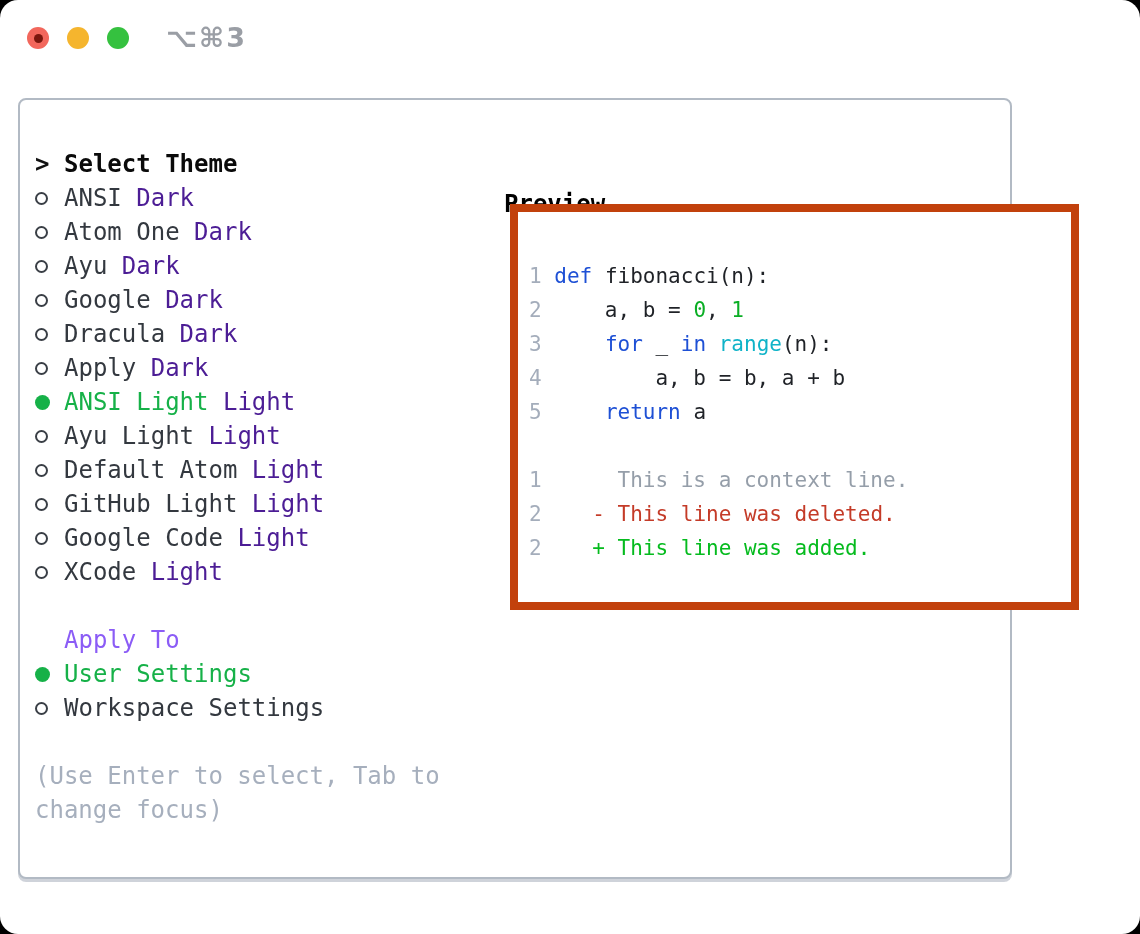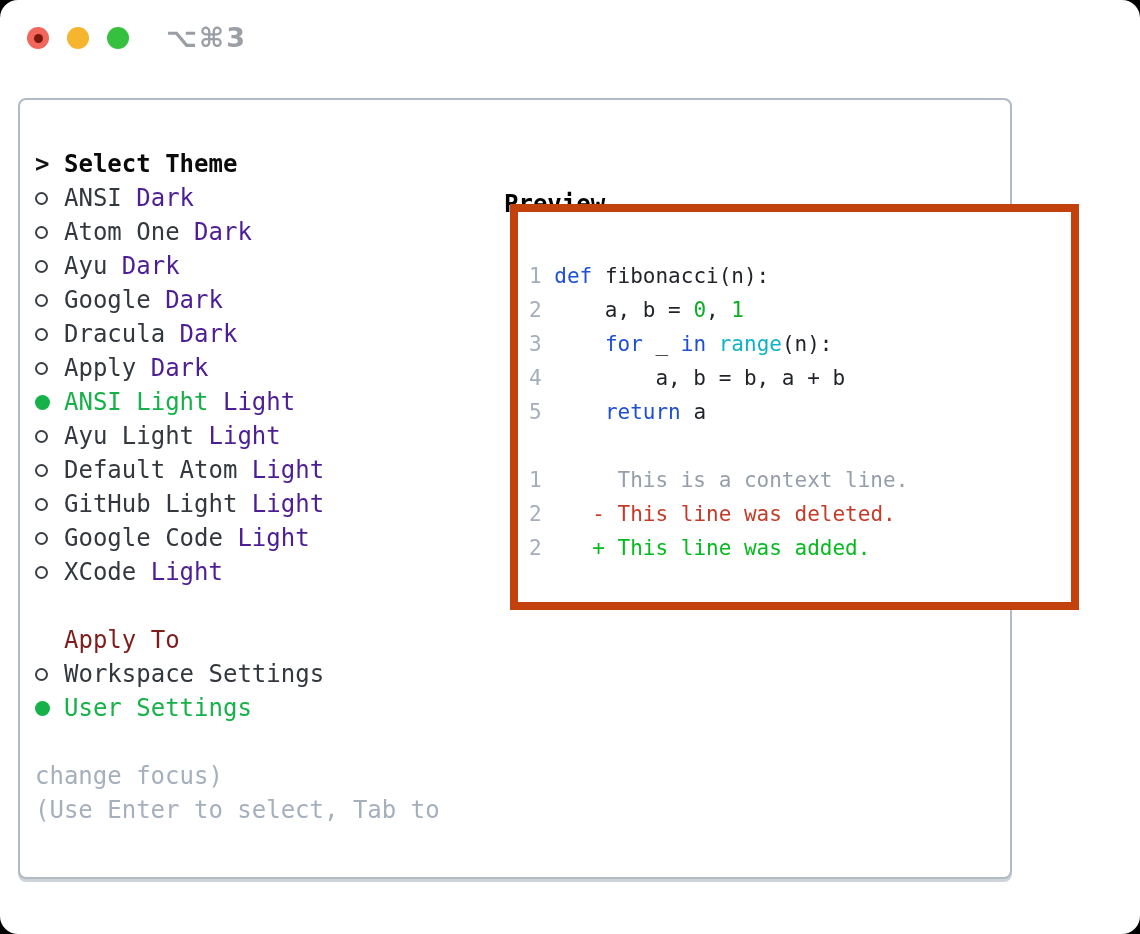--- a/index.html
+++ b/index.html
@@ -62,21 +62,21 @@
     border:2.5px solid #3a3f46;box-sizing:border-box;
   }
   .radio.on{
     width:15px;height:15px;border:none;
     background:var(--c-selected);
   }
   .hdr{font-weight:bold;color:#0a0a0a;}
   .item-name{color:#33383f;}
   .item-name.sel{color:var(--c-selected);text-align:right;}
   .item-variant{color:#4c1d95;}
-  .apply-hdr{color:#7f1d1d;}
+  .apply-hdr{color:#8b5cf6;}
   .help-line{color:#a6afbd;}
   
   .preview-title{
     position:absolute;left:484px;top:47px;height:34px;
     display:flex;align-items:center;
     font-size:24px;font-weight:bold;color:#000000;margin-top:40px;
   }
   .preview-box{
     position:absolute;left:490px;top:104px;
     width:569px;height:406px;box-sizing:border-box;
@@ -128,27 +128,27 @@
           <div class="row"><span class="marker-cell"><span class="radio"></span></span><span class="item-name">GitHub Light</span><span> </span><span class="item-variant">Light</span></div>
           <div class="row"><span class="marker-cell"><span class="radio"></span></span><span class="item-name">Google Code</span><span> </span><span class="item-variant">Light</span></div>
           <div class="row"><span class="marker-cell"><span class="radio"></span></span><span class="item-name">XCode</span><span> </span><span class="item-variant">Light</span></div>
         </div>
       <div class="row"></div>
       <div class="row">
         <span class="marker-cell"></span>
         <span class="apply-hdr">Apply To</span>
       </div>
       <div id="apply-options">
+          <div class="row"><span class="marker-cell"><span class="radio on"></span></span><span class="item-name sel">User Settings</span></div>
           <div class="row"><span class="marker-cell"><span class="radio"></span></span><span class="item-name">Workspace Settings</span></div>
-          <div class="row"><span class="marker-cell"><span class="radio on"></span></span><span class="item-name sel">User Settings</span></div>
         </div>
       <div class="row"></div>
       <div id="help-lines">
+          <div class="row help-line">(Use Enter to select, Tab to</div>
           <div class="row help-line">change focus)</div>
-          <div class="row help-line">(Use Enter to select, Tab to</div>
         </div>
     </div>
 
     <div class="preview-title">Preview</div>
 
     <div class="preview-box">
       <div class="code-block" id="code-block"><div class="code-line"><span class="tk-ln">1 </span><span class="tk-kw">def</span><span class="tk-fg"> fibonacci(n):</span></div><div class="code-line"><span class="tk-ln">2 </span><span class="tk-fg">    a, b = </span><span class="tk-num">0</span><span class="tk-fg">, </span><span class="tk-num">1</span></div><div class="code-line"><span class="tk-ln">3 </span><span class="tk-fg">    </span><span class="tk-kw">for</span><span class="tk-fg"> _ </span><span class="tk-kw">in</span><span class="tk-fg"> </span><span class="tk-fn">range</span><span class="tk-fg">(n):</span></div><div class="code-line"><span class="tk-ln">4 </span><span class="tk-fg">        a, b = b, a + b</span></div><div class="code-line"><span class="tk-ln">5 </span><span class="tk-fg">    </span><span class="tk-kw">return</span><span class="tk-fg"> a</span></div><div class="code-line"></div><div class="code-line"><span class="tk-ln">1 </span><span class="tk-ctx">     This is a context line.</span></div><div class="code-line"><span class="tk-ln">2 </span><span class="tk-fg">   </span><span class="tk-del">- This line was deleted.</span></div><div class="code-line"><span class="tk-ln">2 </span><span class="tk-fg">   </span><span class="tk-add">+ This line was added.</span></div></div>
     </div>
 
   </div>

